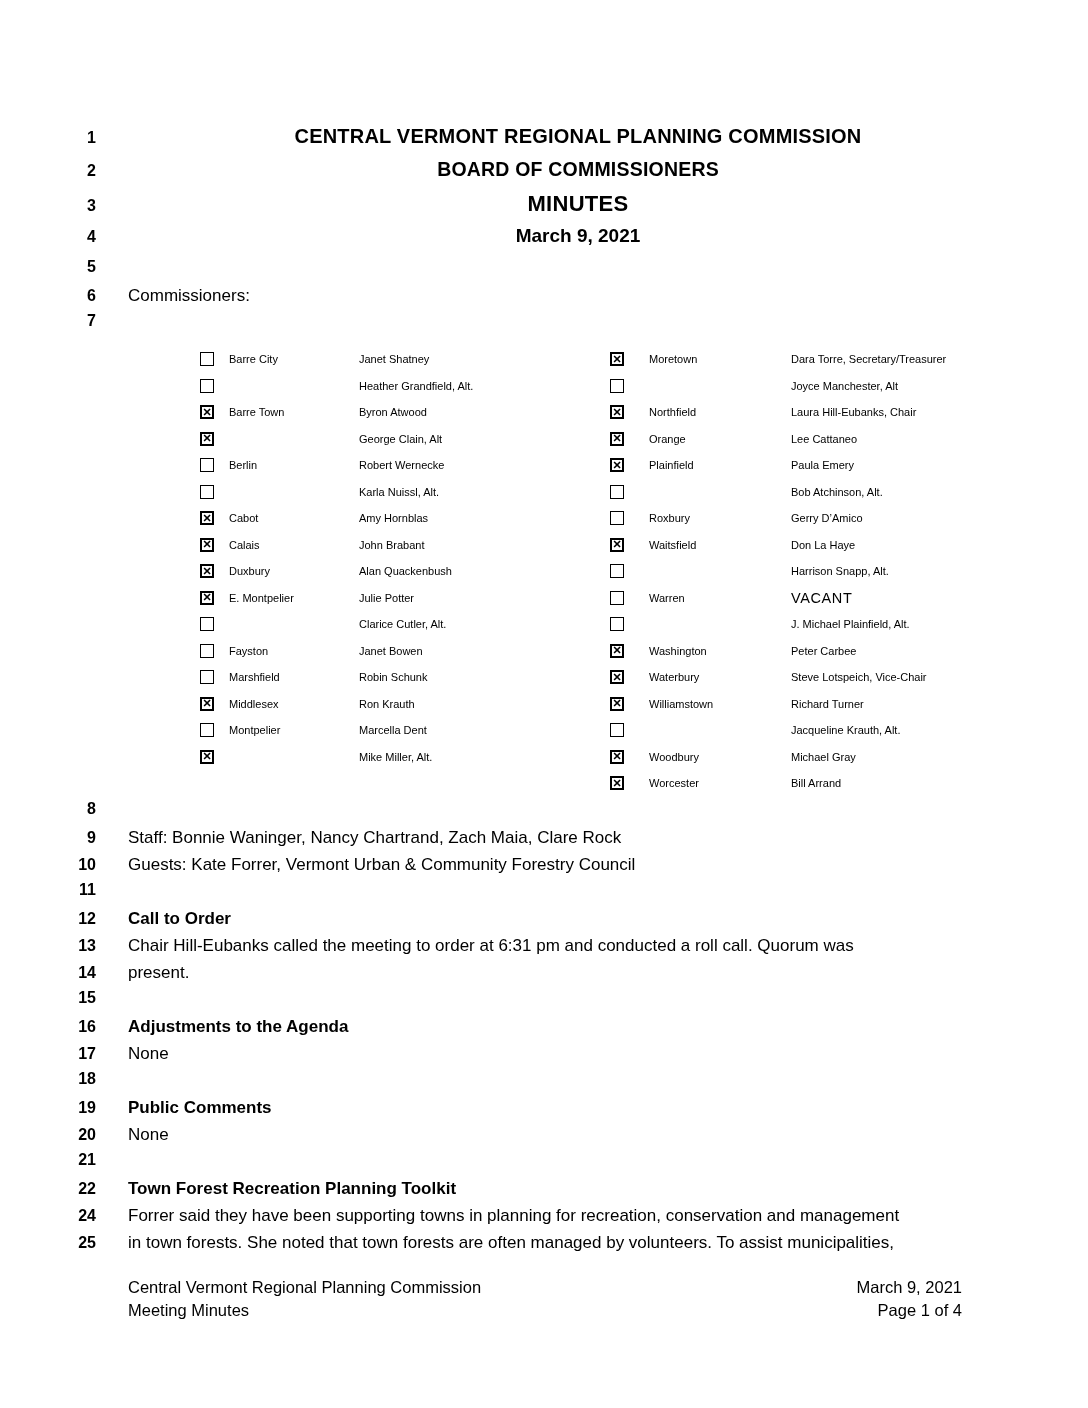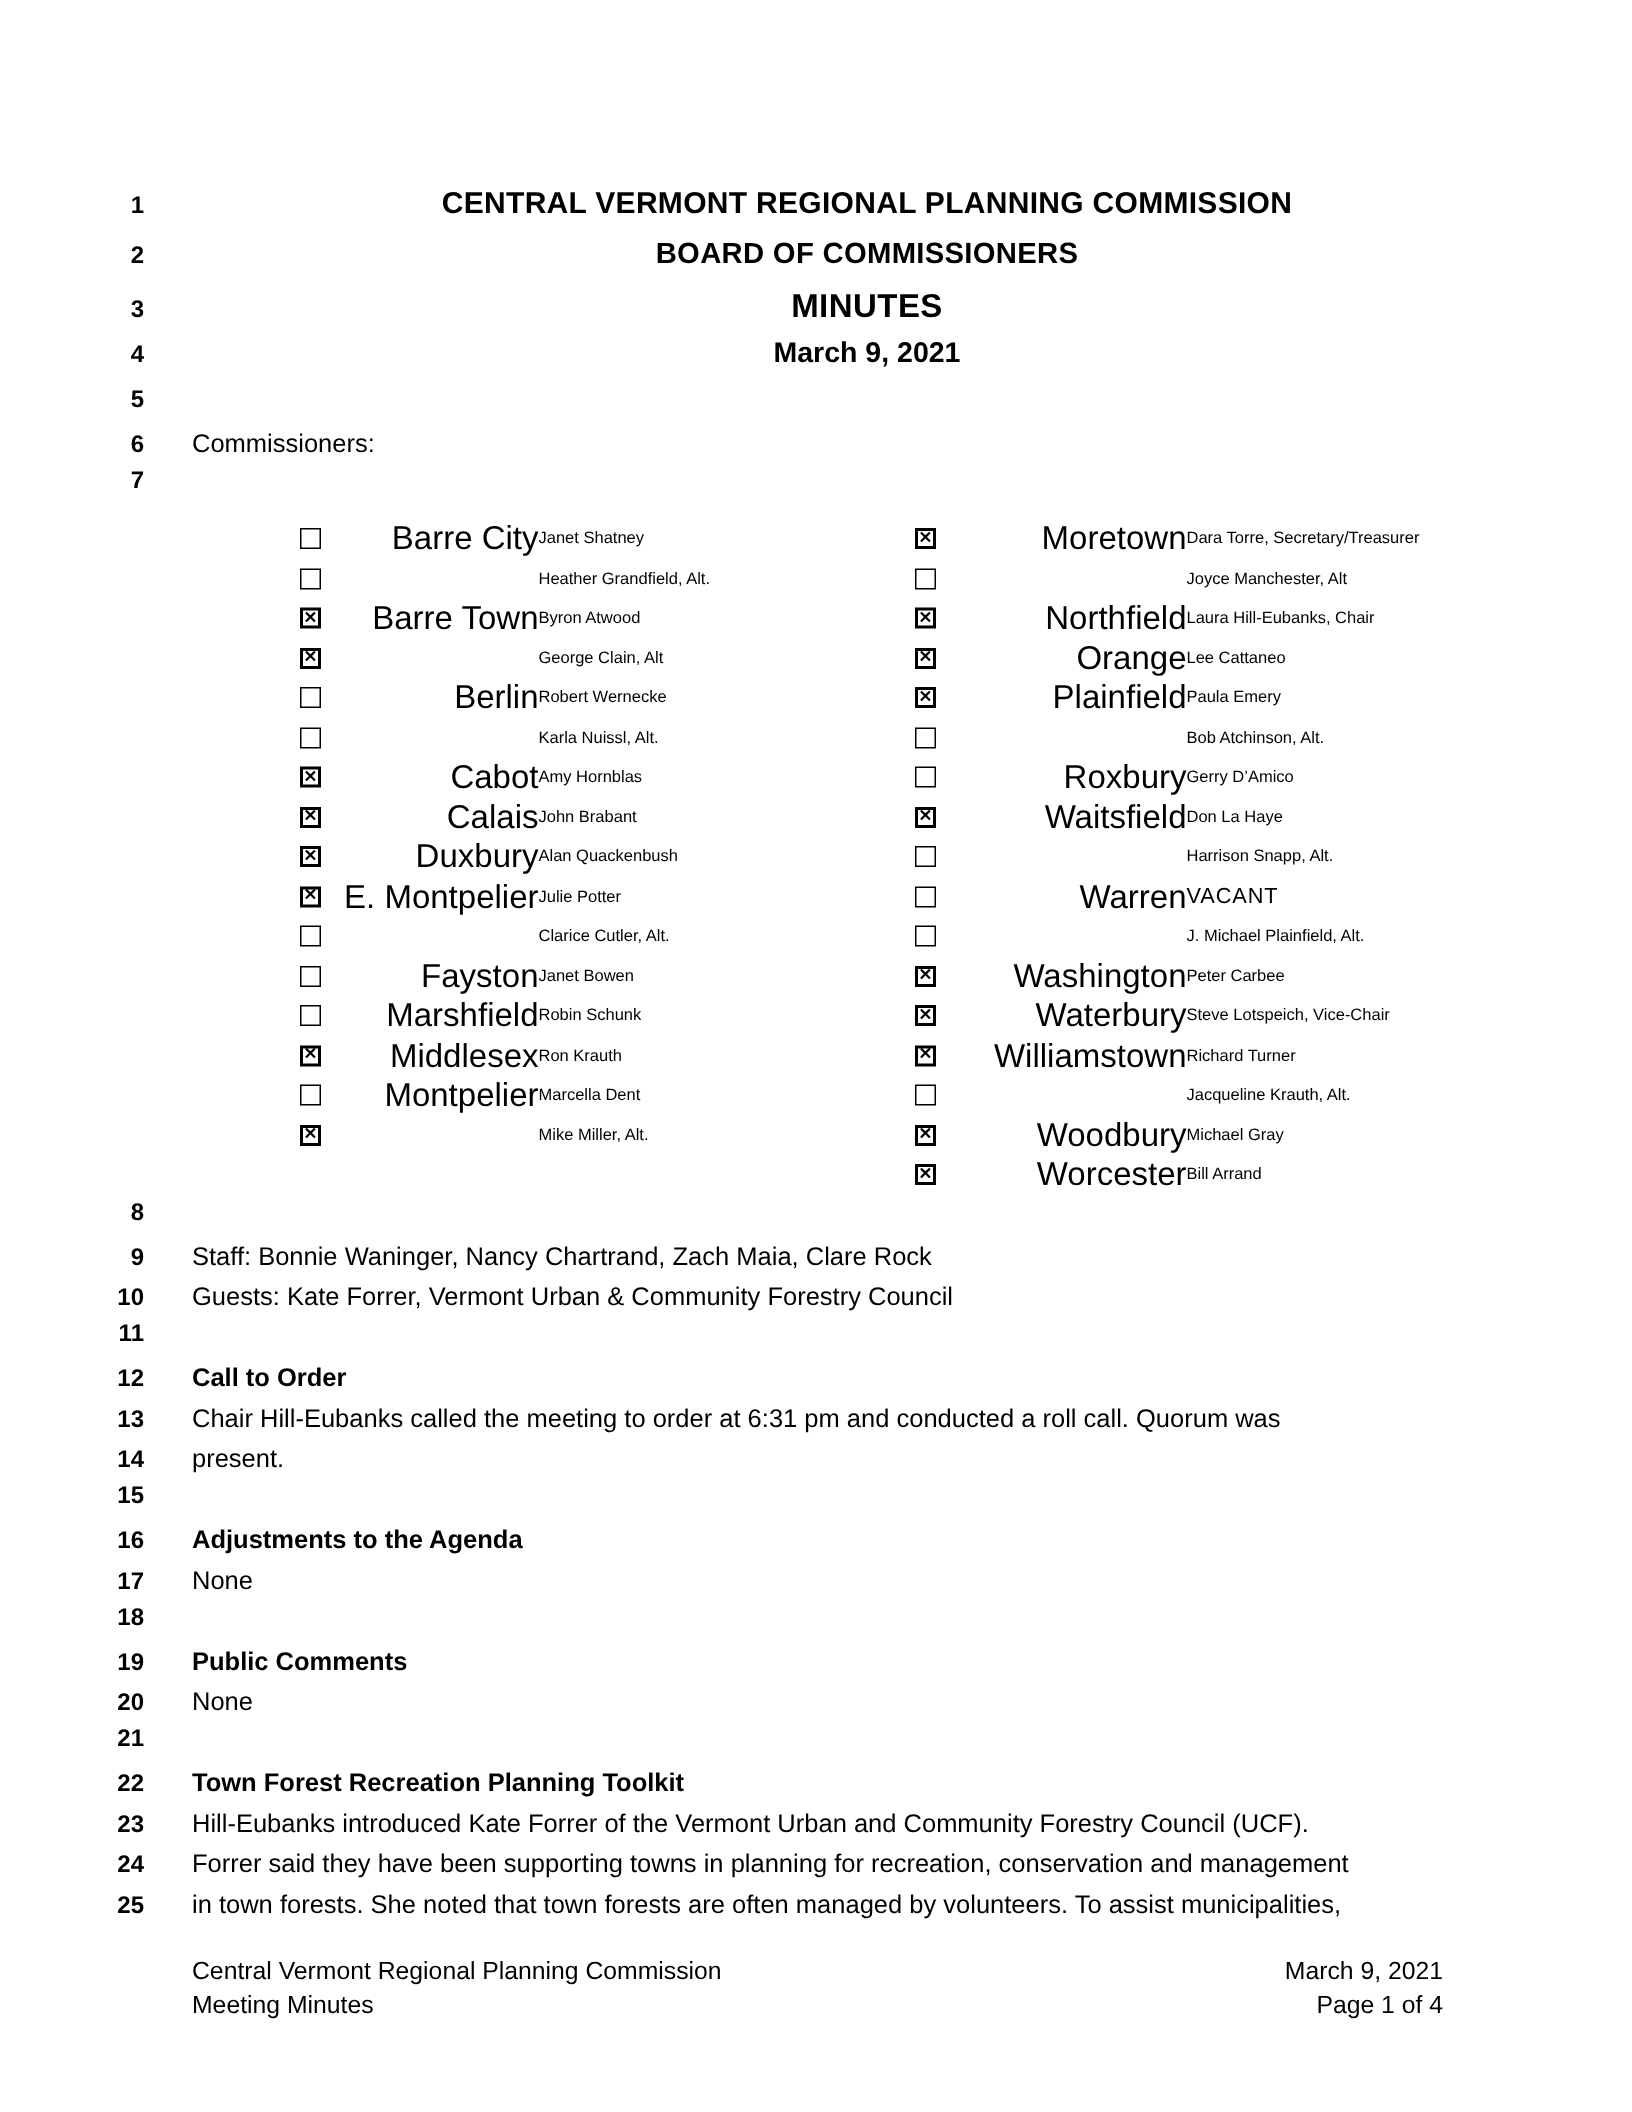--- a/index.html
+++ b/index.html
@@ -40,21 +40,21 @@
   .r-row { display:flex; align-items:center; height:26.5px; }
   .cbx {
     flex:none; box-sizing:border-box;
     width:14px; height:14px;
     border:1.6px solid #000;
     display:flex; align-items:center; justify-content:center;
     font-size:11px; font-weight:bold; line-height:1;
     color:#000;
   }
   .cbx.checked { border-width:2.5px; }
-  .town { flex:none; margin-left:15px; width:130px; font-size:22px;text-align:right; }
+  .town { flex:none; margin-left:15px; width:130px; font-size:11px; }
   .pname { font-size:11px; white-space:nowrap; }
   .pname.small { font-size:14.5px; letter-spacing:0.6px; }
   .col-right .r-row { padding-left:10px; }
   .col-right .town { margin-left:25px; width:142px; }
 
   .footer {
     margin-top:16px;
     margin-left:68px;
     width:834px;
     display:flex;
@@ -325,24 +325,20 @@
     <span class="lnum">20</span>
     <span class="ltext">None</span>
   </div>
       <div class="doc-line">
     <span class="lnum">21</span>
     <span class="ltext"></span>
   </div>
       <div class="doc-line">
     <span class="lnum">22</span>
     <span class="ltext bold">Town Forest Recreation Planning Toolkit</span>
-  </div>
-      <div class="doc-line">
-    <span class="lnum">23</span>
-    <span class="ltext">Hill-Eubanks introduced Kate Forrer of the Vermont Urban and Community Forestry Council (UCF).</span>
   </div>
       <div class="doc-line">
     <span class="lnum">24</span>
     <span class="ltext">Forrer said they have been supporting towns in planning for recreation, conservation and management</span>
   </div>
       <div class="doc-line">
     <span class="lnum">25</span>
     <span class="ltext">in town forests. She noted that town forests are often managed by volunteers. To assist municipalities,</span>
   </div>
     </div>

